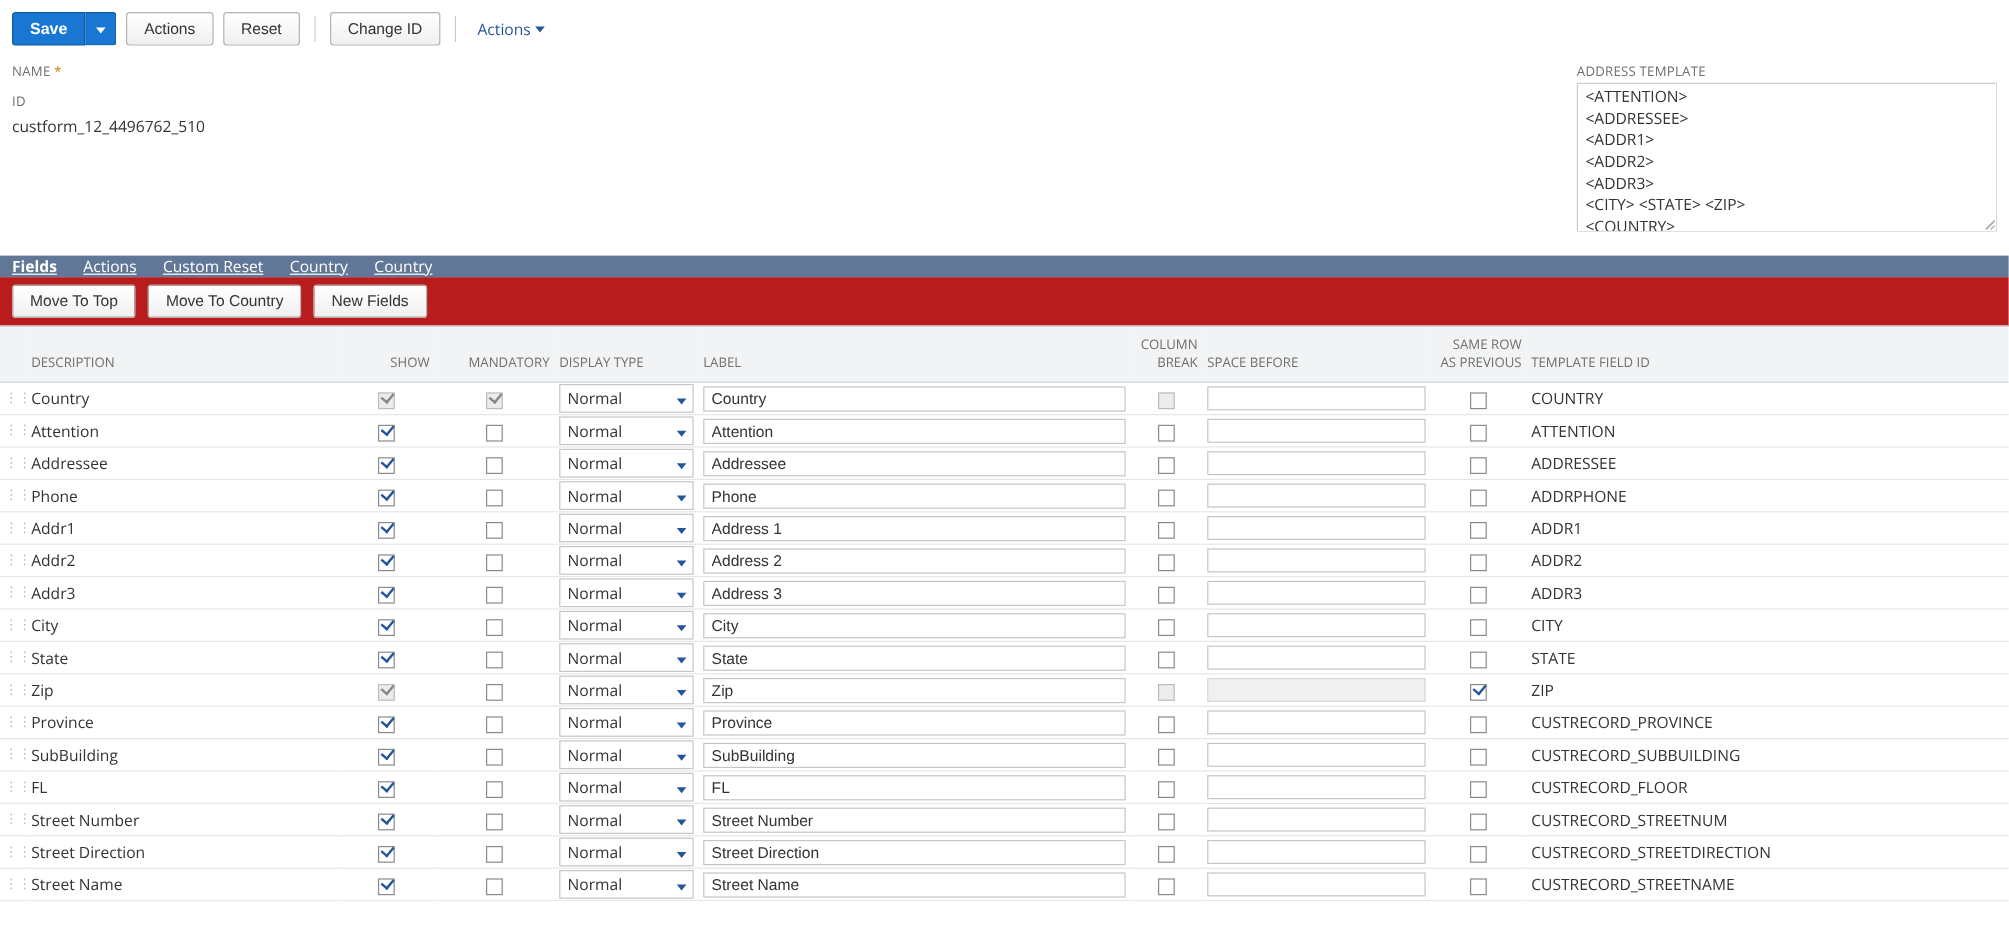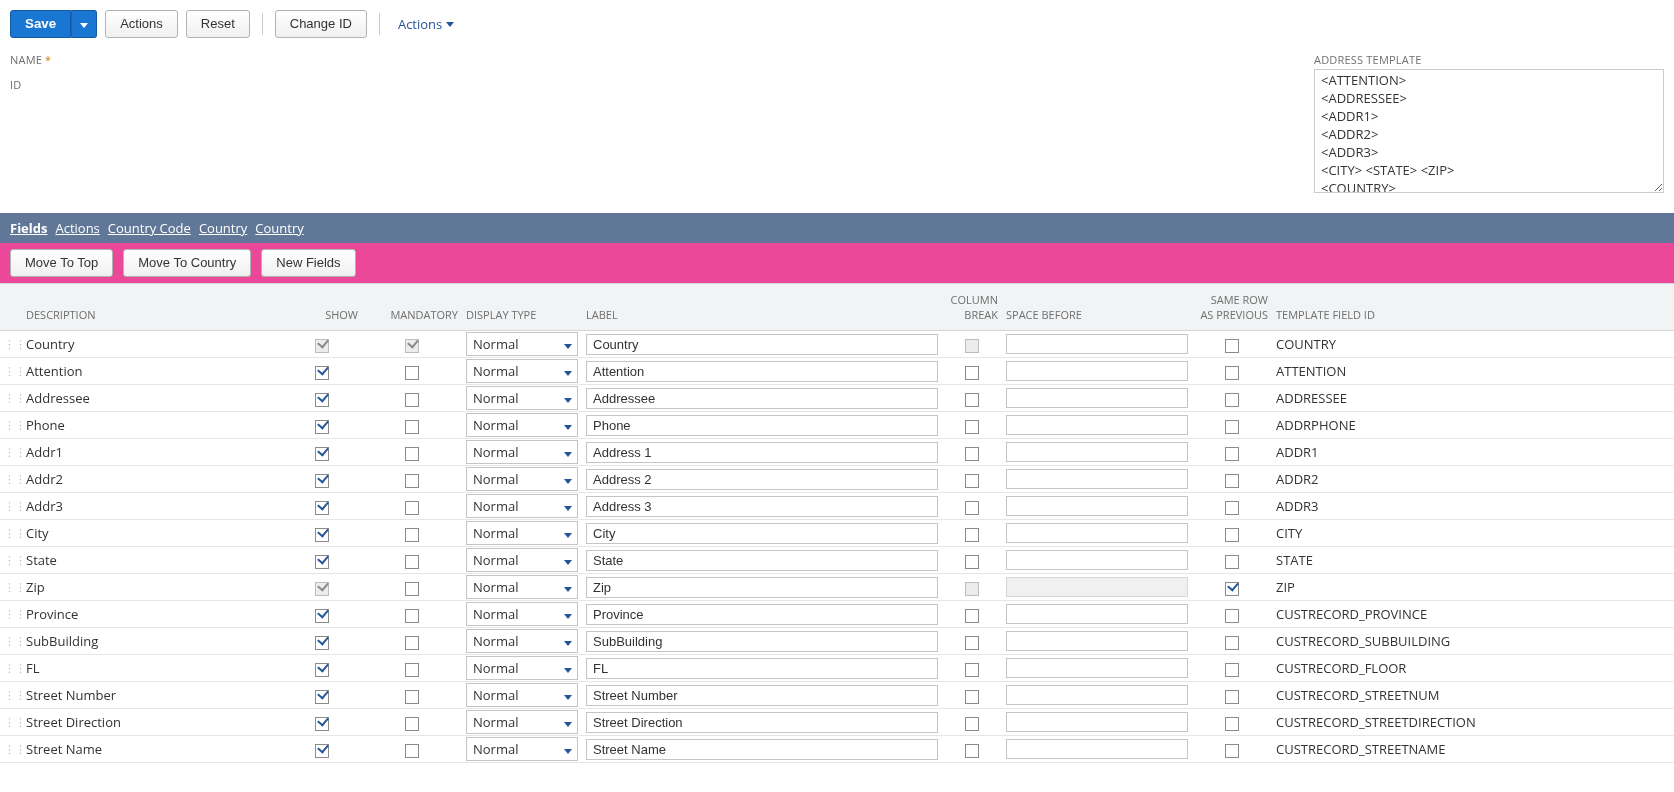--- a/index.html
+++ b/index.html
@@ -112,34 +112,34 @@
     font-size: 13px;
     color: #333;
     resize: both;
     font-family: inherit;
   }
   .subtab-bar {
     background: #607797;
     color: #fff;
     display: flex;
     align-items: center;
-    height: 30px;
+    height: 18px;
     padding: 0 10px;
-    gap: 8px;
+    gap: 22px;
     margin: 0 -10px 0 -10px;
   }
   .subtab {
     color: #fff;
     font-size: 13px;
     cursor: pointer;
   }
   .subtab.active { font-weight: 700; }
   .subtab .ul { text-decoration: underline; }
   .sublist-toolbar {
-    background: #ec4899;
+    background: #b91c1c;
     border-bottom: 1px solid #d0d6dc;
     padding: 6px 10px;
     display: flex;
     gap: 10px;
     margin: 0 -10px;
   }
   .table-wrap {
     margin: 0 -10px;
     overflow: hidden;
   }
@@ -268,38 +268,39 @@
       <span>Actions</span>
       <span class="caret-down"></span>
     </span>
   </div>
 
   <div class="header-fields">
     <div class="hf-left">
       <label class="field-label"><span>NAME</span> <span class="req">*</span></label>
       <div class="id-row">
         <label class="field-label">ID</label>
+        <div class="field-static">custform_12_4496762_510</div>
       </div>
     </div>
     <div class="hf-right">
       <label class="field-label">ADDRESS TEMPLATE</label>
       <textarea class="addr-template" style="">&lt;ATTENTION&gt;
 &lt;ADDRESSEE&gt;
 &lt;ADDR1&gt;
 &lt;ADDR2&gt;
 &lt;ADDR3&gt;
 &lt;CITY&gt; &lt;STATE&gt; &lt;ZIP&gt;
 &lt;COUNTRY&gt;</textarea>
     </div>
   </div>
 
   <div class="subtab-bar">
     <span class="subtab active"><span class="ul">Fields</span></span>
     <span class="subtab"><span class="ul">Actions</span></span>
-    <span class="subtab"><span class="ul">Country Code</span></span>
+    <span class="subtab"><span class="ul">Custom Reset</span></span>
     <span class="subtab"><span class="ul">Country</span></span>
     <span class="subtab"><span class="ul">Country</span></span>
   </div>
 
   <div class="sublist-toolbar">
     <button class="btn">Move To Top</button>
     <button class="btn">Move To Country</button>
     <button class="btn">New Fields</button>
   </div>
 

